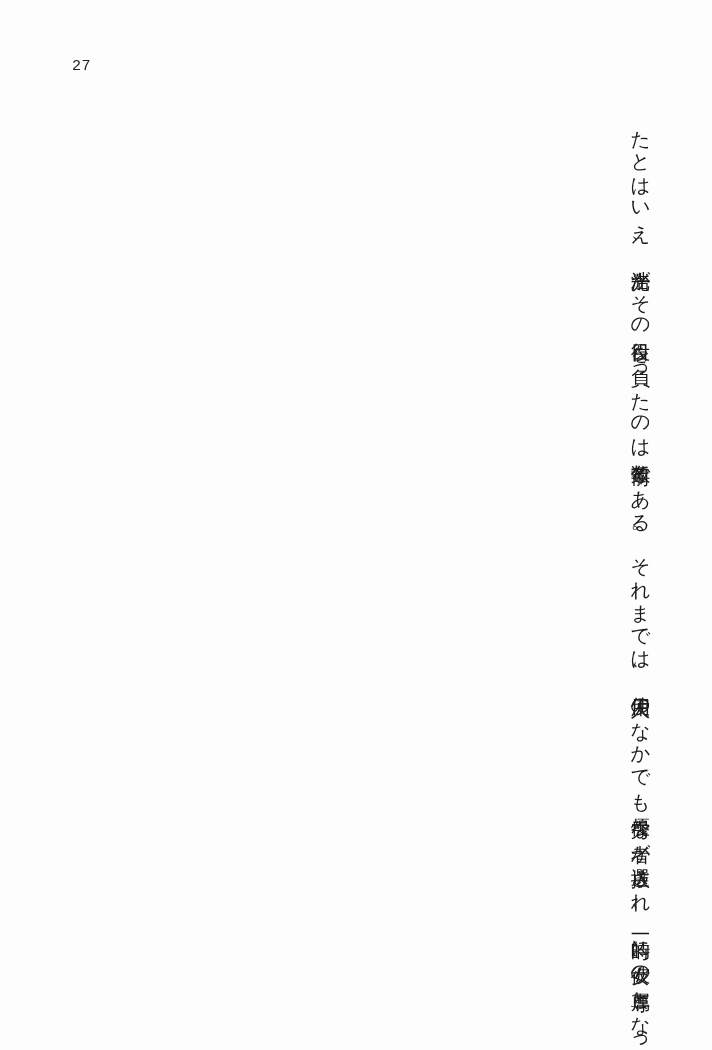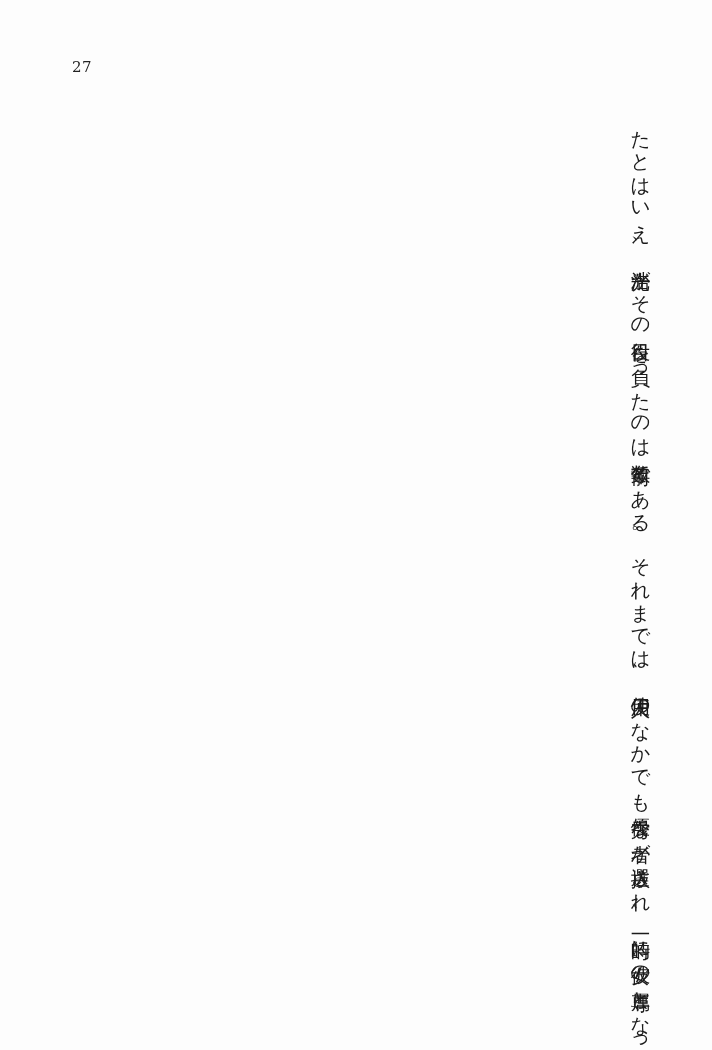--- a/index.html
+++ b/index.html
@@ -23,20 +23,21 @@
   }
 
   
   #page-number {
     position: absolute;
     top: 58px;
     left: 72px;
     font-size: 15px;
     color: #222;
     letter-spacing: 0.5px;
+    font-family: Liberation Mono, monospace;
   }
 
   
   #text-block {
     position: absolute;
     top: 96px;
     right: 62px;
     height: 880px;
     width: 580px;
     display: flex;

